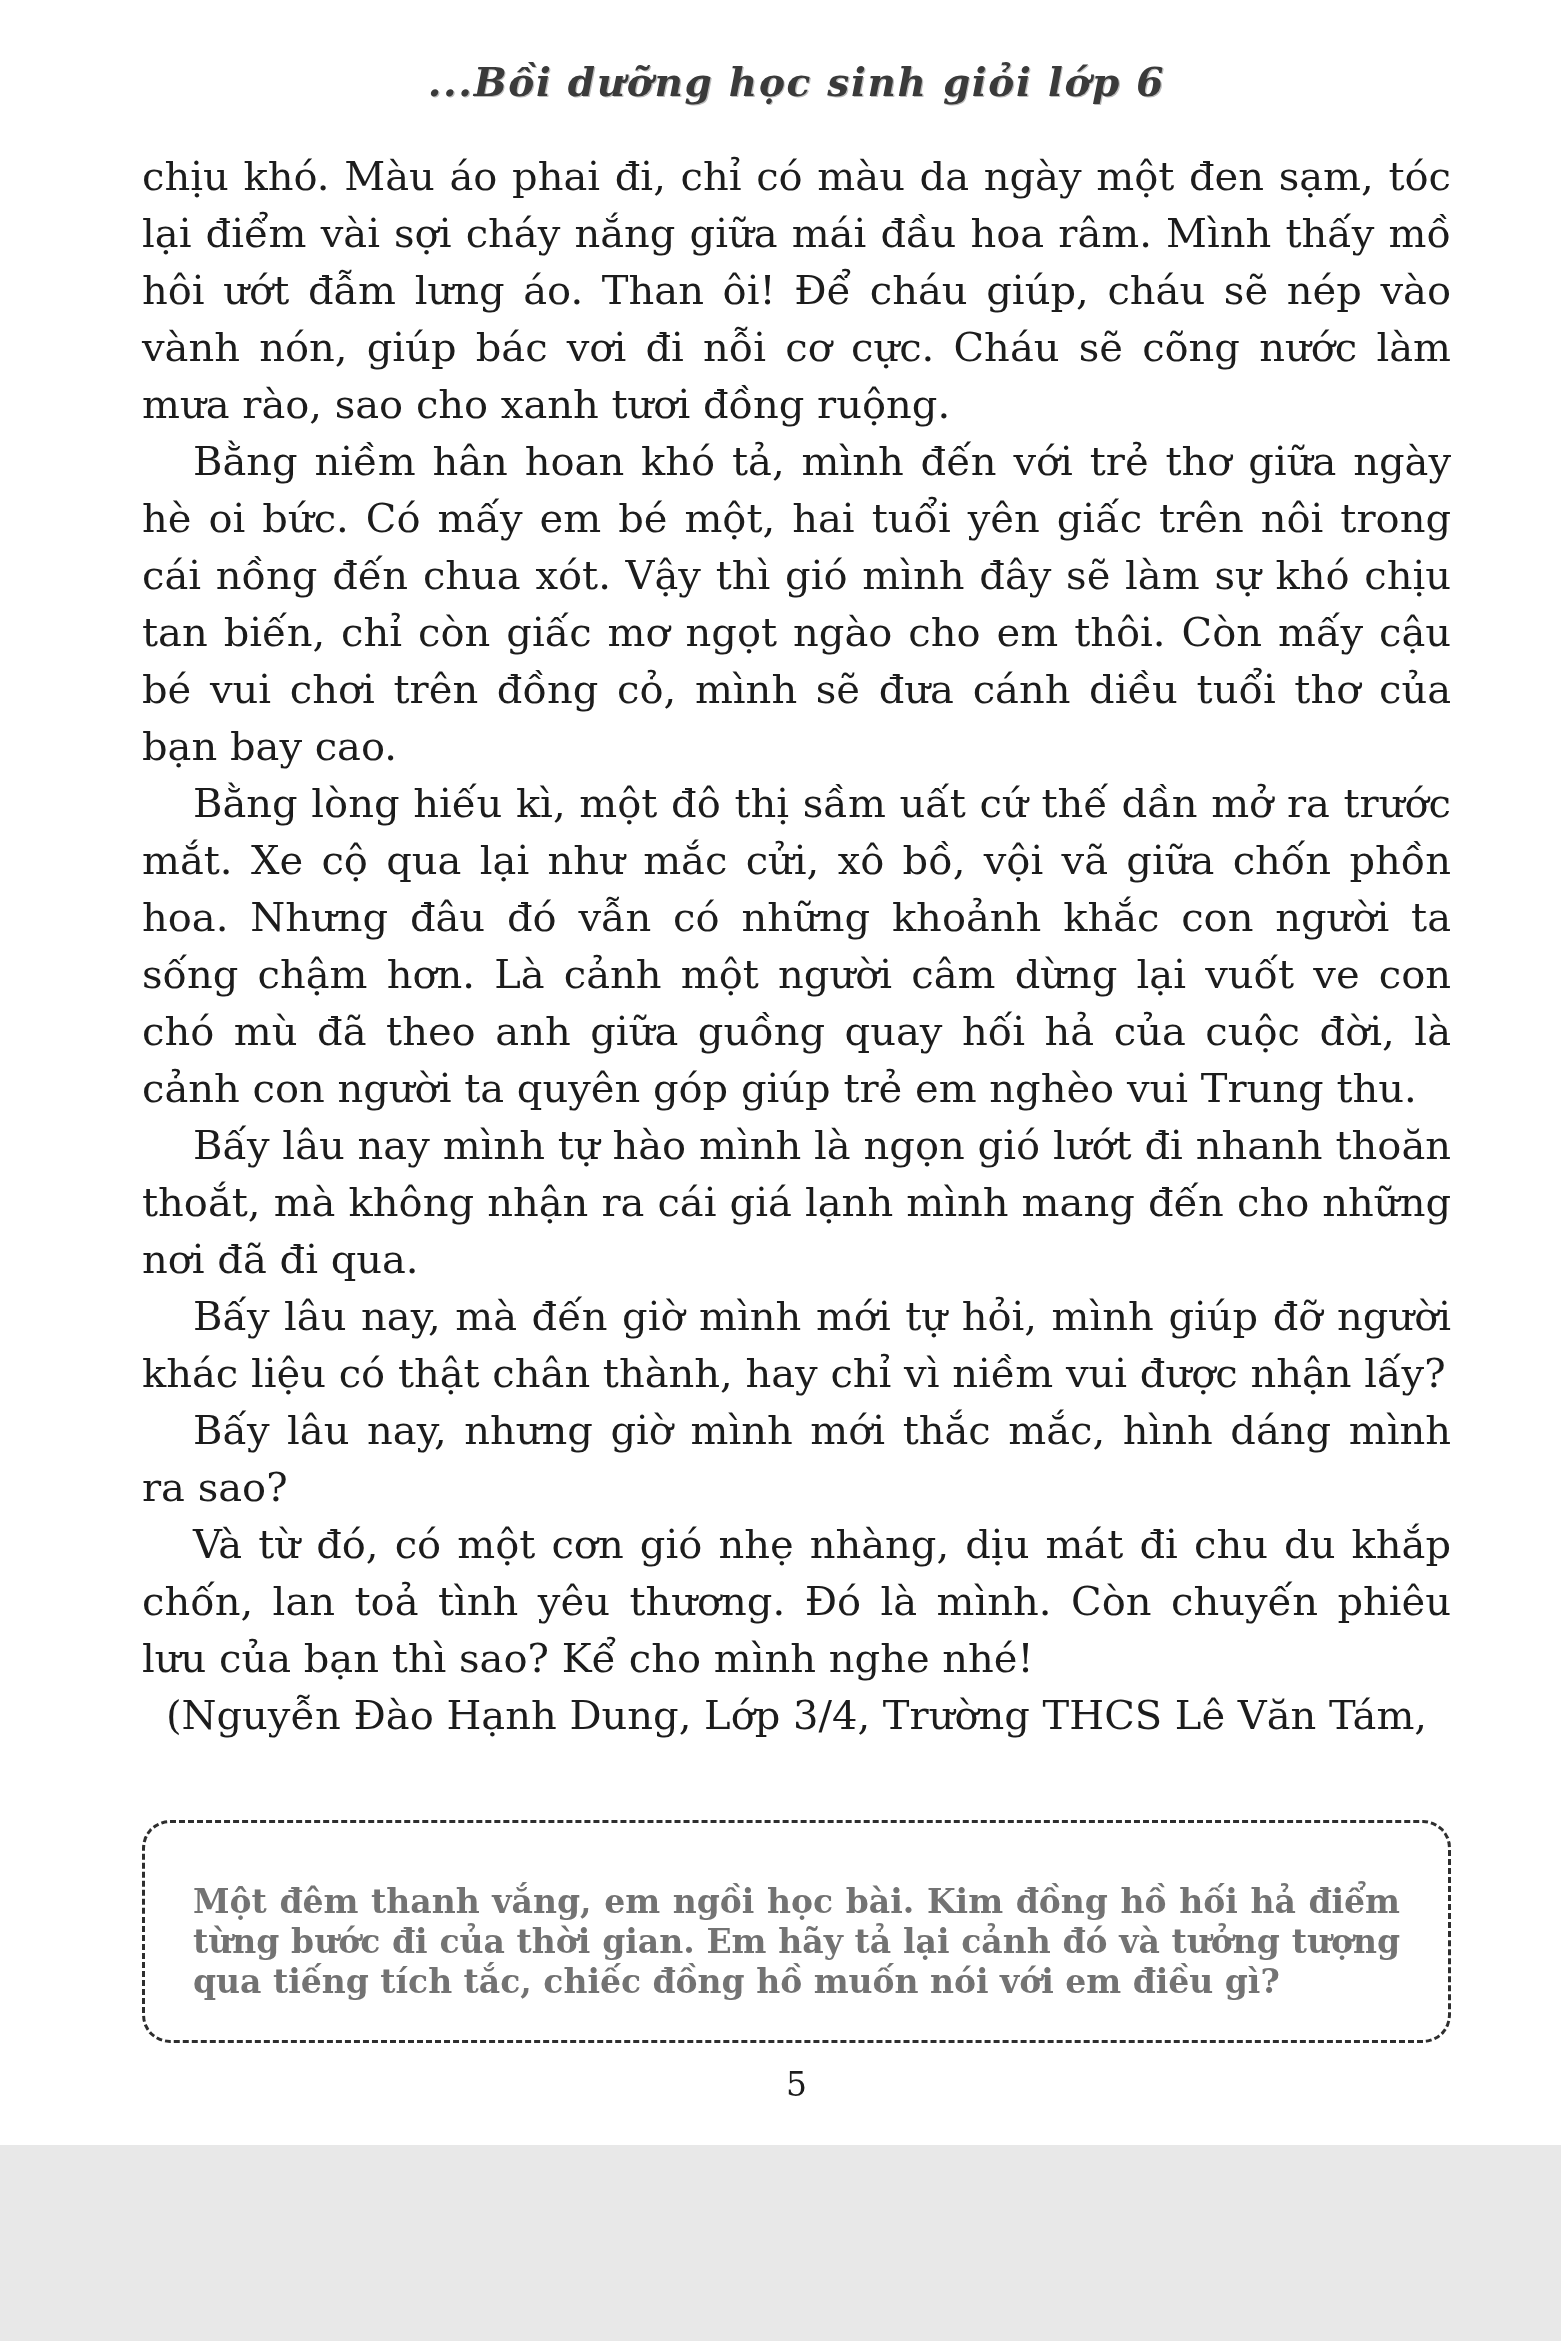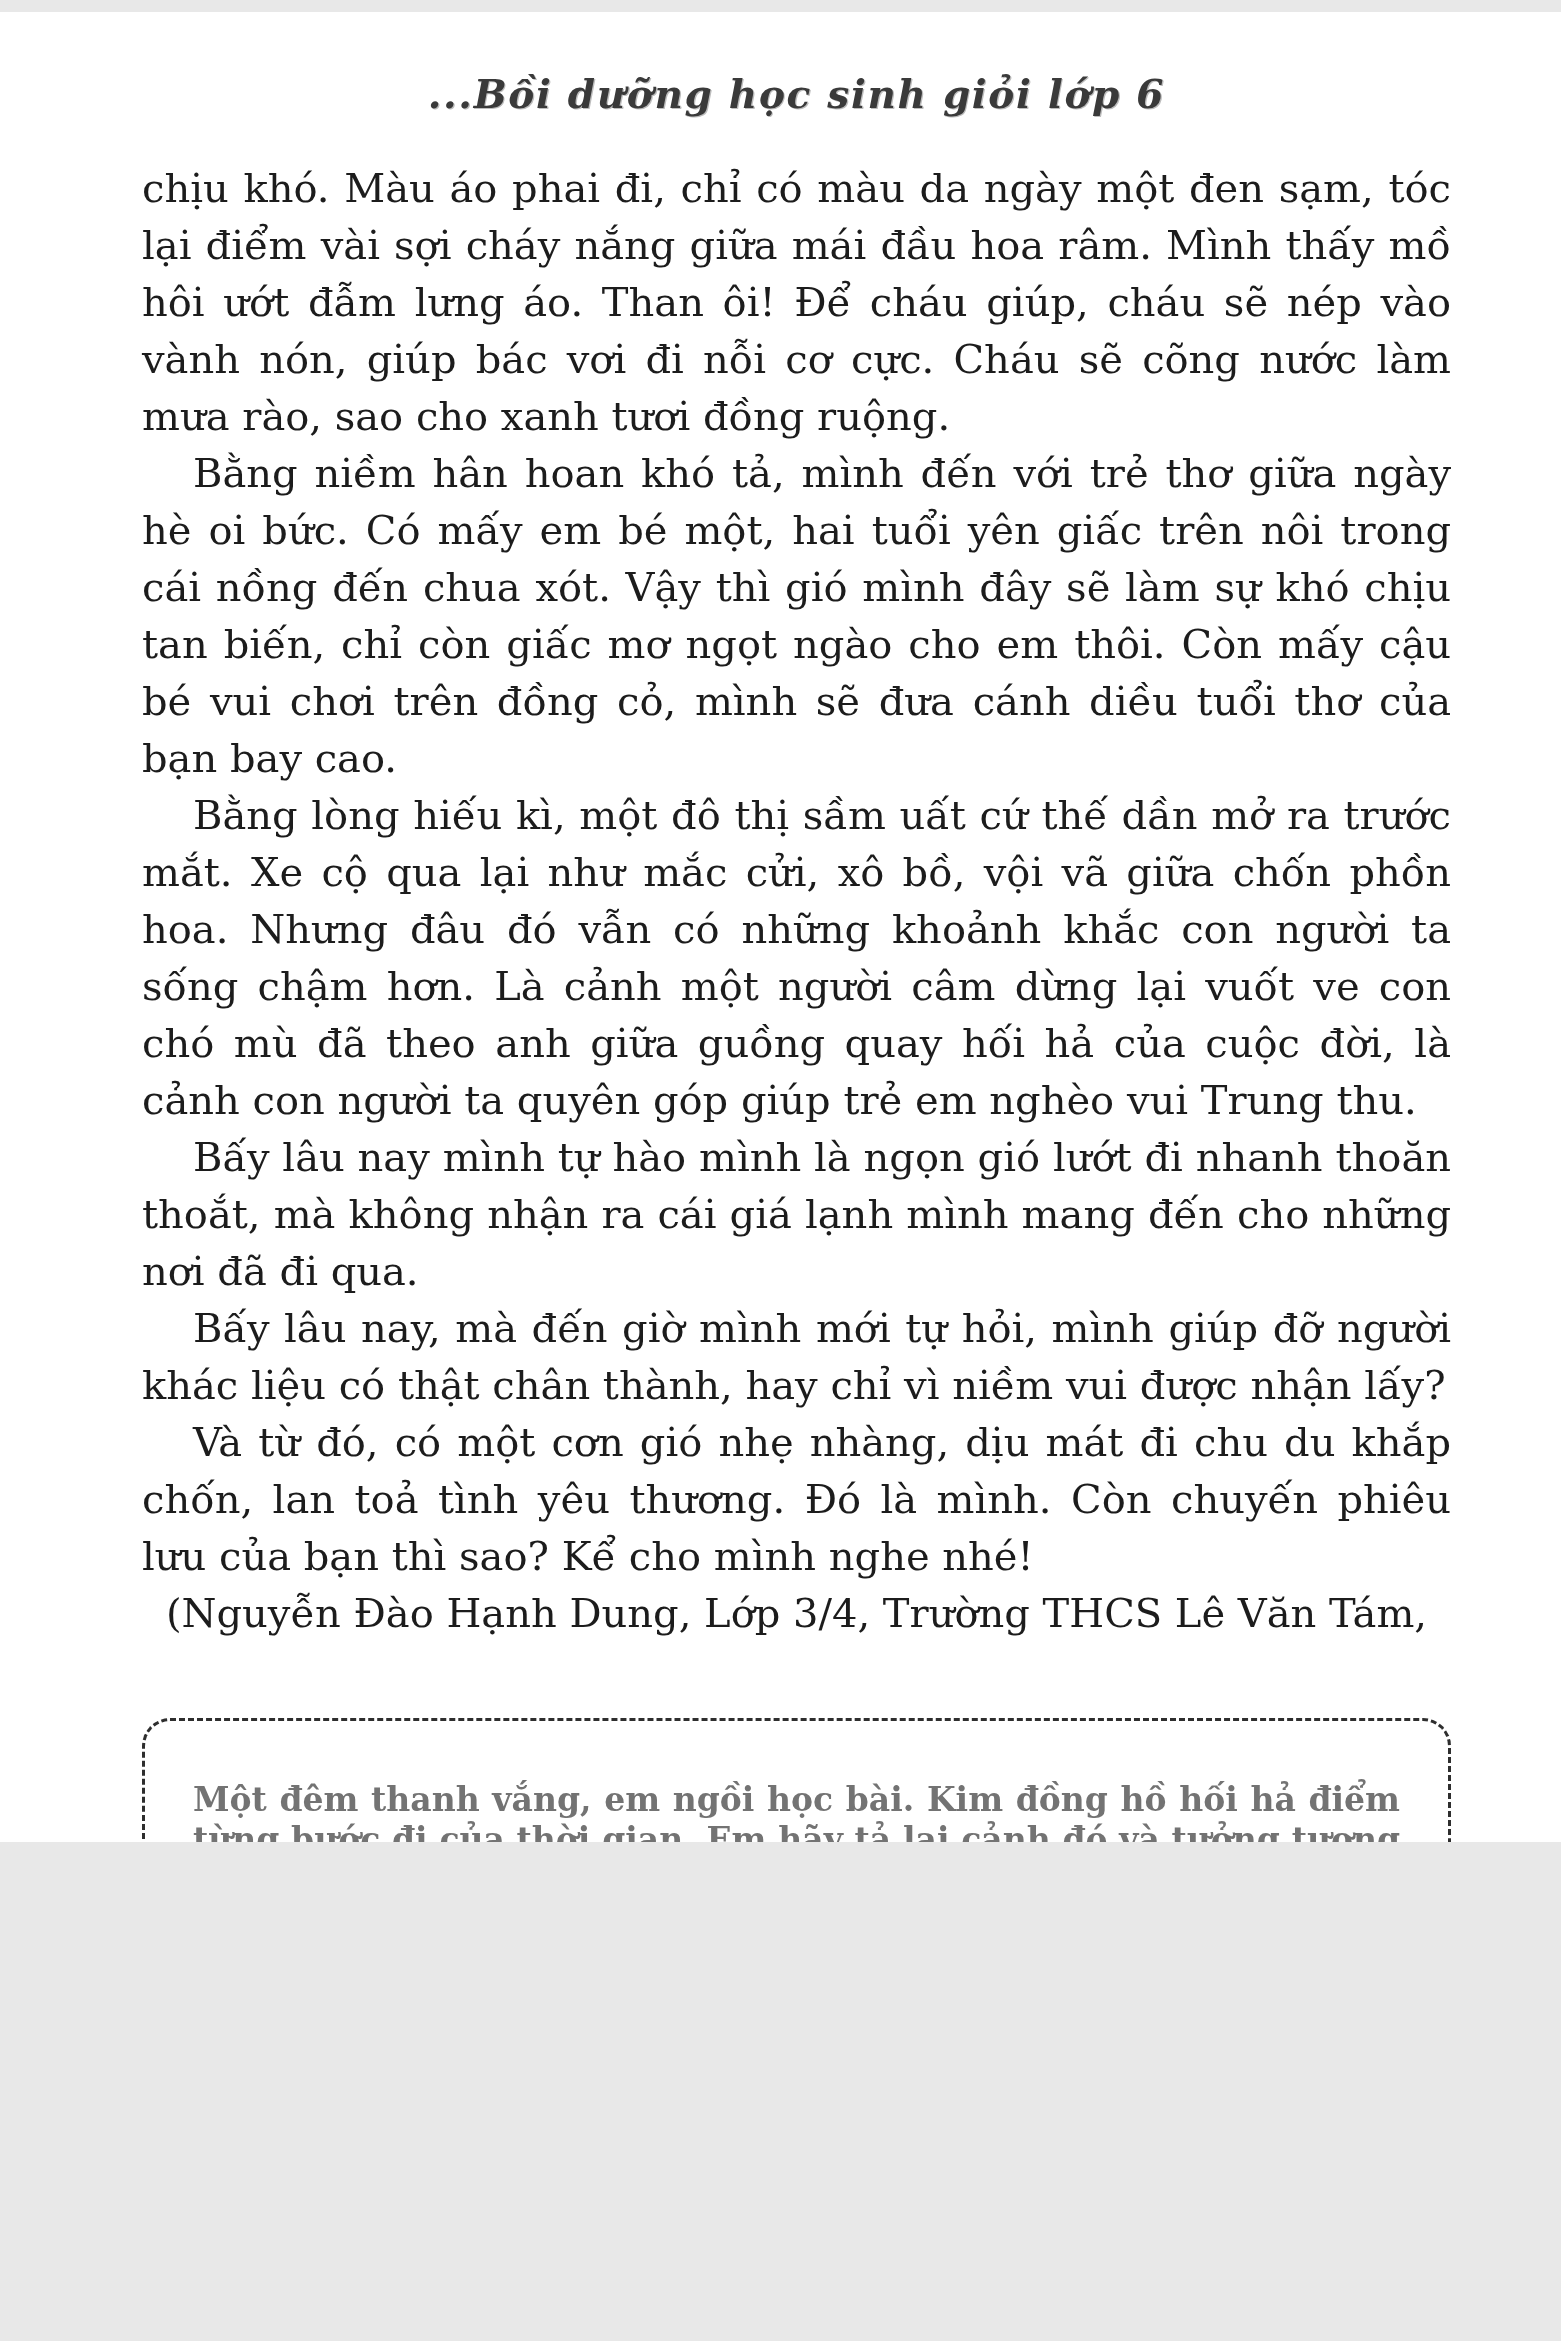--- a/index.html
+++ b/index.html
@@ -2,22 +2,22 @@
 <html lang="vi" style="font-size:13.2px"><head>
 <meta charset="utf-8">
 <style>
   * { margin: 0; padding: 0; box-sizing: border-box; }
 
   html, body { background: #e8e8e8; }
 
   .page {
     position: relative;
     width: 1561px;
-    height: 1830px;
-    margin: 12px auto;
+    height: 2145px;
+    margin: 0 auto;
     background: #ffffff;
     padding: 59px 110px 0 142px;
     font-family: "DejaVu Serif", "Liberation Serif", serif;
     color: #1c1c1c;
     overflow: hidden;
   }
 
   .running-header {
     text-align: center;
     font-family: "DejaVu Serif", serif;
@@ -94,20 +94,21 @@
 <div class="page">
 
   <div class="running-header">...Bồi dưỡng học sinh giỏi lớp 6</div>
 
   <div class="body-text">
     <p class="para first">chịu khó. Màu áo phai đi, chỉ có màu da ngày một đen sạm, tóc lại điểm vài sợi cháy nắng giữa mái đầu hoa râm. Mình thấy mồ hôi ướt đẫm lưng áo. Than ôi! Để cháu giúp, cháu sẽ nép vào vành nón, giúp bác vơi đi nỗi cơ cực. Cháu sẽ cõng nước làm mưa rào, sao cho xanh tươi đồng ruộng.</p>
     <p class="para">Bằng niềm hân hoan khó tả, mình đến với trẻ thơ giữa ngày hè oi bức. Có mấy em bé một, hai tuổi yên giấc trên nôi trong cái nồng đến chua xót. Vậy thì gió mình đây sẽ làm sự khó chịu tan biến, chỉ còn giấc mơ ngọt ngào cho em thôi. Còn mấy cậu bé vui chơi trên đồng cỏ, mình sẽ đưa cánh diều tuổi thơ của bạn bay cao.</p>
     <p class="para">Bằng lòng hiếu kì, một đô thị sầm uất cứ thế dần mở ra trước mắt. Xe cộ qua lại như mắc cửi, xô bồ, vội vã giữa chốn phồn hoa. Nhưng đâu đó vẫn có những khoảnh khắc con người ta sống chậm hơn. Là cảnh một người câm dừng lại vuốt ve con chó mù đã theo anh giữa guồng quay hối hả của cuộc đời, là cảnh con người ta quyên góp giúp trẻ em nghèo vui Trung thu.</p>
     <p class="para">Bấy lâu nay mình tự hào mình là ngọn gió lướt đi nhanh thoăn thoắt, mà không nhận ra cái giá lạnh mình mang đến cho những nơi đã đi qua.</p>
     <p class="para">Bấy lâu nay, mà đến giờ mình mới tự hỏi, mình giúp đỡ người khác liệu có thật chân thành, hay chỉ vì niềm vui được nhận lấy?</p>
+    <p class="para">Bấy lâu nay, nhưng giờ mình mới thắc mắc, hình dáng mình ra sao?</p>
     <p class="para">Và từ đó, có một cơn gió nhẹ nhàng, dịu mát đi chu du khắp chốn, lan toả tình yêu thương. Đó là mình. Còn chuyến phiêu lưu của bạn thì sao? Kể cho mình nghe nhé!</p>
     <p class="attribution">(Nguyễn Đào Hạnh Dung, Lớp 3/4, Trường THCS Lê Văn Tám,</p>
   </div>
 
   <div class="exercise-wrap">
     <div class="exercise-box">
       <p class="exercise-text">Một đêm thanh vắng, em ngồi học bài. Kim đồng hồ hối hả điểm từng bước đi của thời gian. Em hãy tả lại cảnh đó và tưởng tượng qua tiếng tích tắc, chiếc đồng hồ muốn nói với em điều gì?</p>
     </div>
   </div>
 

